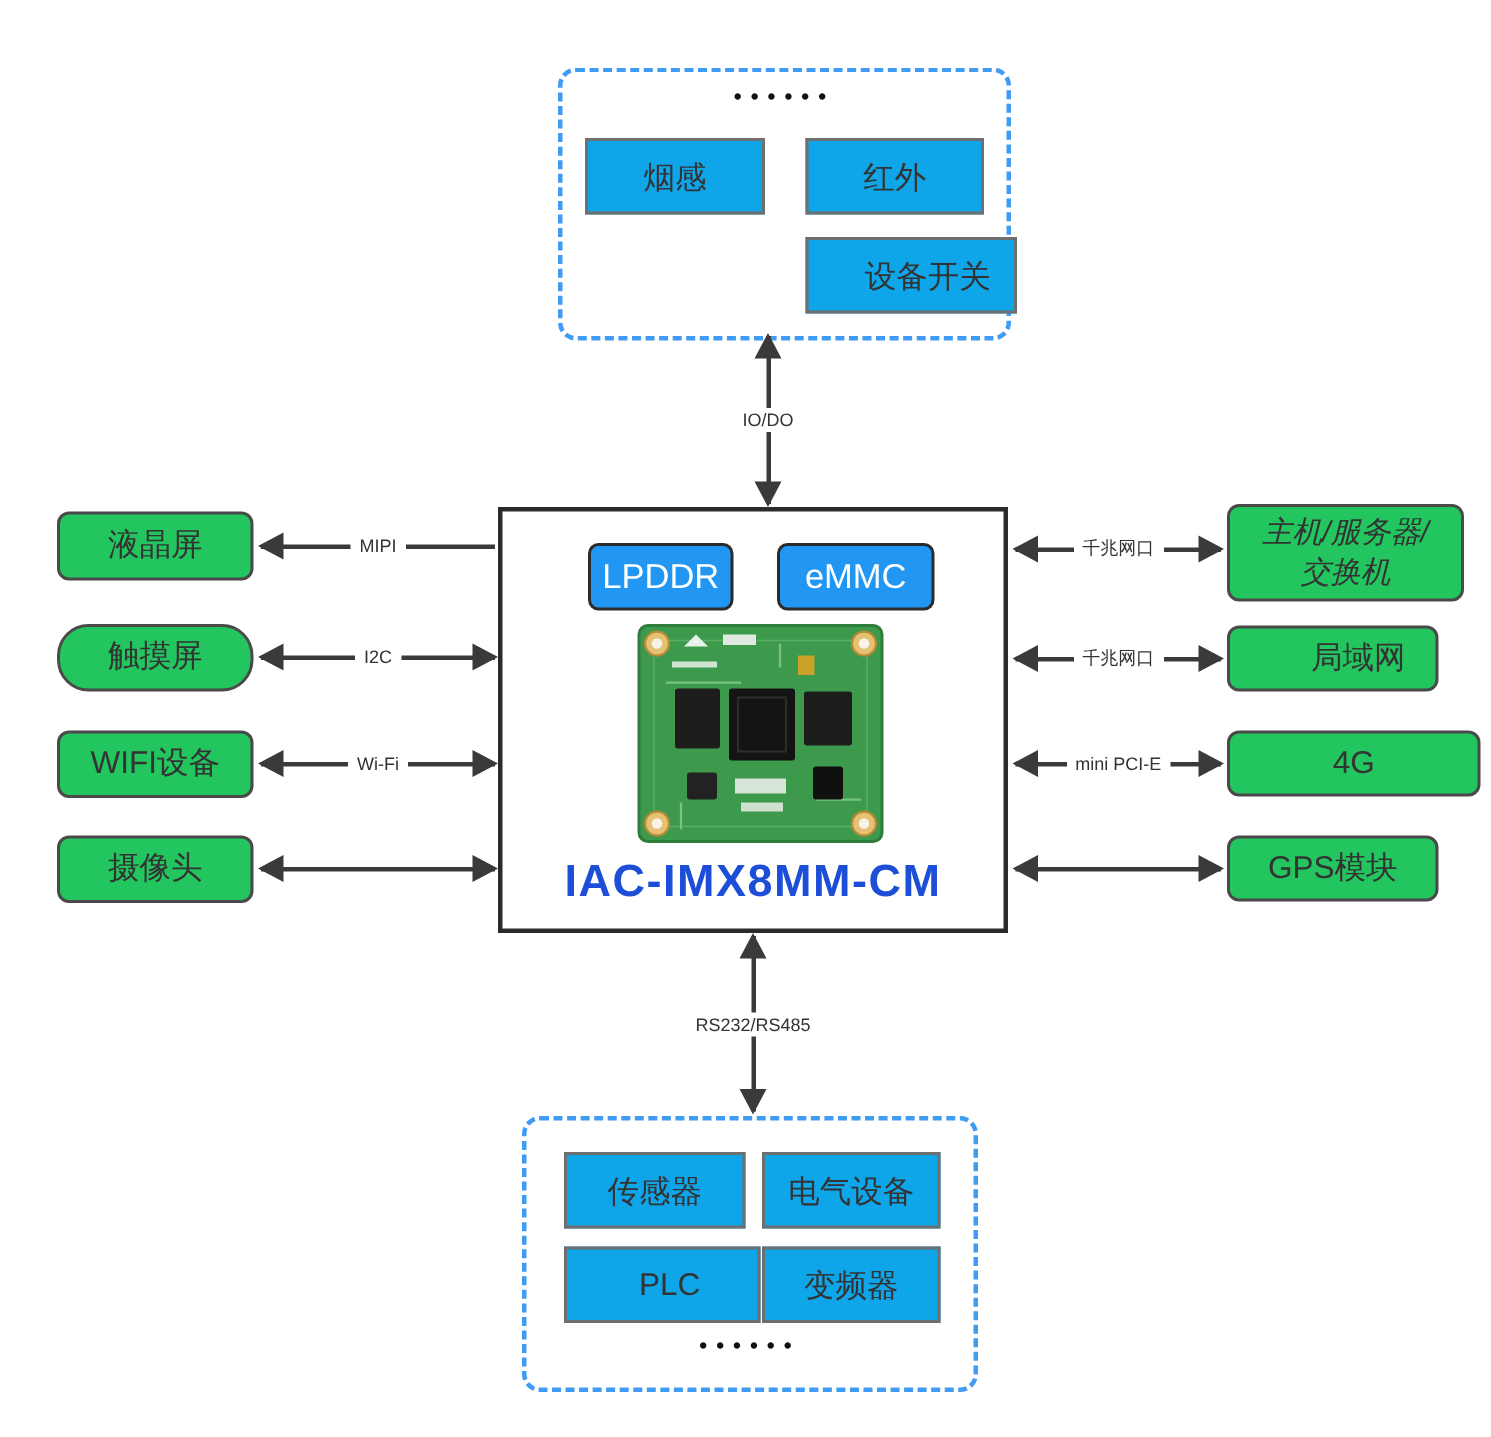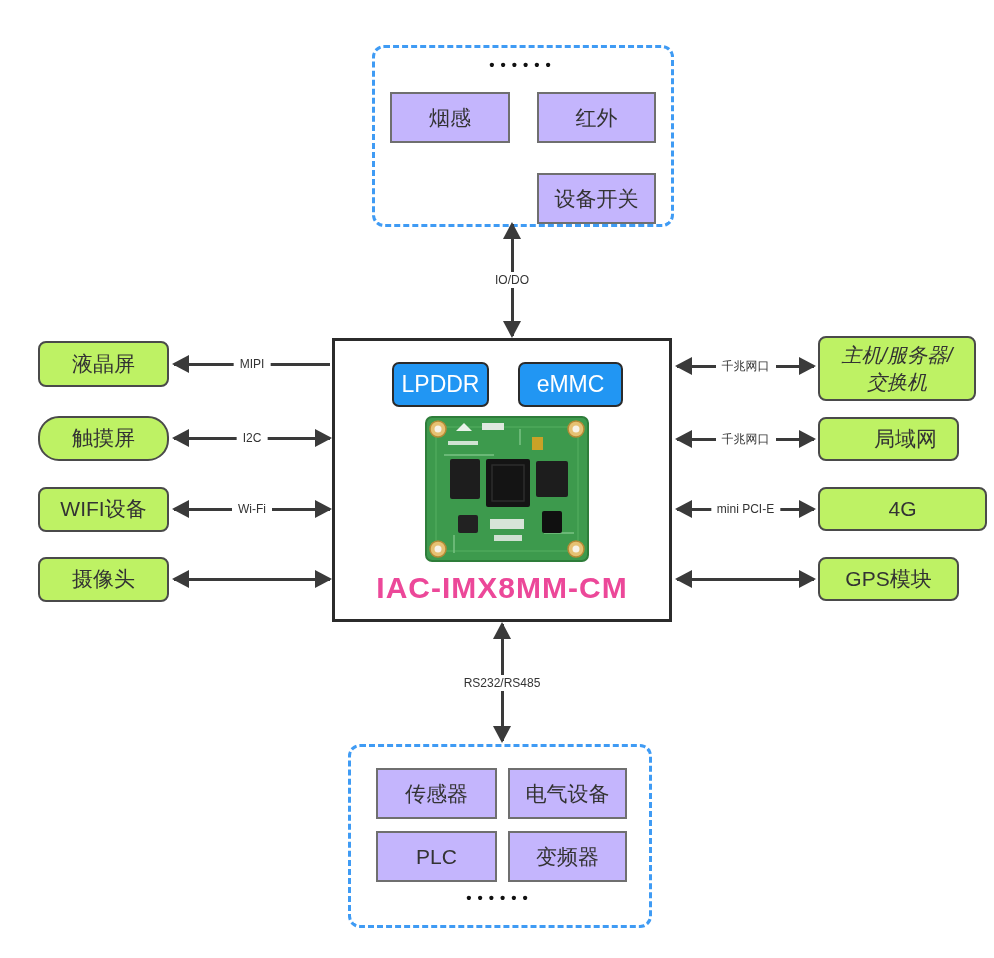--- a/index.html
+++ b/index.html
@@ -5,34 +5,34 @@
   html,body{margin:0;padding:0;background:#fff;}
   .canvas{
     position:relative;width:994px;height:958px;background:#fff;overflow:hidden;
     font-family:"Liberation Sans","DejaVu Sans",sans-serif;color:#333;
   }
   
   .dashed-box{position:absolute;border:3px dashed #3f9bf4;border-radius:12px;background:#fff;}
   .dots{position:absolute;left:0;right:0;text-align:center;font-size:15px;font-weight:bold;
         letter-spacing:6px;color:#111;}
   
-  .wbox{position:absolute;background:#c4b5fd;border:2px solid #6f6f6f;display:flex;
+  .wbox{position:absolute;background:#0ea5e9;border:2px solid #6f6f6f;display:flex;
         align-items:center;justify-content:center;font-size:21px;color:#333;}
   
-  .devbox{position:absolute;background:#bef264;border:2px solid #4a4a4a;border-radius:8px;
+  .devbox{position:absolute;background:#22c55e;border:2px solid #4a4a4a;border-radius:8px;
           display:flex;align-items:center;justify-content:center;font-size:21px;color:#333;
           text-align:center;line-height:1.35;box-sizing:border-box;padding:0 14px;}
   
   .center-box{position:absolute;left:332px;top:338px;width:340px;height:284px;
               border:3px solid #2b2b2b;background:#fff;box-sizing:border-box;}
   .memchip{position:absolute;background:#2196f3;border:2px solid #2b2b2b;border-radius:7px;
            color:#fff;font-size:23px;display:flex;align-items:center;justify-content:center;
            box-sizing:border-box;}
   .board-title{position:absolute;left:0;right:0;top:230px;text-align:center;
-               font-size:30px;font-weight:bold;color:#ec4899;letter-spacing:1px;}
+               font-size:30px;font-weight:bold;color:#1d4ed8;letter-spacing:1px;}
   .pcb{position:absolute;left:89px;top:74px;}
   
   .harrow{position:absolute;height:32px;}
   .harrow .line{position:absolute;left:2px;right:2px;top:50%;height:3px;margin-top:-1.5px;background:#3a3a3a;}
   .harrow .head-l{position:absolute;left:0;top:50%;margin-top:-9px;width:0;height:0;
                   border-top:9px solid transparent;border-bottom:9px solid transparent;
                   border-right:17px solid #3a3a3a;}
   .harrow .head-r{position:absolute;right:0;top:50%;margin-top:-9px;width:0;height:0;
                   border-top:9px solid transparent;border-bottom:9px solid transparent;
                   border-left:17px solid #3a3a3a;}
@@ -50,21 +50,21 @@
 </style>
 </head>
 <body>
 
 <div class="canvas">
 
   <div class="dashed-box" style="left:372px;top:45px;width:296px;height:176px;">
     <div class="dots" style="top:8px;">••••••</div>
     <div class="wbox" style="left:15px;top:44px;width:116px;height:47px;">烟感</div>
     <div class="wbox" style="left:162px;top:44px;width:115px;height:47px;">红外</div>
-    <div class="wbox" style="left:162px;top:125px;width:115px;height:47px;">设备开关</div>
+    <div class="wbox" style="left:162px;top:110px;width:115px;height:47px;padding-left:22px;">设备开关</div>
   </div>
 
   <div class="varrow" style="left:496px;top:222px;height:116px;">
     <div class="vline"></div>
     <div class="head-u"></div>
     <div class="head-d"></div>
     <span class="alabel">IO/DO</span>
   </div>
 
   <div class="center-box">
@@ -106,21 +106,21 @@
   <div class="varrow" style="left:486px;top:622px;height:121px;">
     <div class="vline"></div>
     <div class="head-u"></div>
     <div class="head-d"></div>
     <span class="alabel">RS232/RS485</span>
   </div>
 
   <div class="dashed-box" style="left:348px;top:744px;width:298px;height:178px;">
     <div class="wbox" style="left:25px;top:21px;width:117px;height:47px;">传感器</div>
     <div class="wbox" style="left:157px;top:21px;width:115px;height:47px;">电气设备</div>
-    <div class="wbox" style="left:25px;top:84px;width:117px;height:47px;">PLC</div>
+    <div class="wbox" style="left:25px;top:84px;width:117px;height:47px;padding-left:10px;">PLC</div>
     <div class="wbox" style="left:157px;top:84px;width:115px;height:47px;">变频器</div>
     <div class="dots" style="top:142px;">••••••</div>
   </div>
 
   <div class="devbox" style="left:38px;top:341px;width:131px;height:46px;">液晶屏</div>
   <div class="devbox" style="left:38px;top:416px;width:131px;height:45px;border-radius:21px;">触摸屏</div>
   <div class="devbox" style="left:38px;top:487px;width:131px;height:45px;">WIFI设备</div>
   <div class="devbox" style="left:38px;top:557px;width:131px;height:45px;">摄像头</div>
 
   <div class="harrow" style="left:172px;top:348px;width:160px;">

